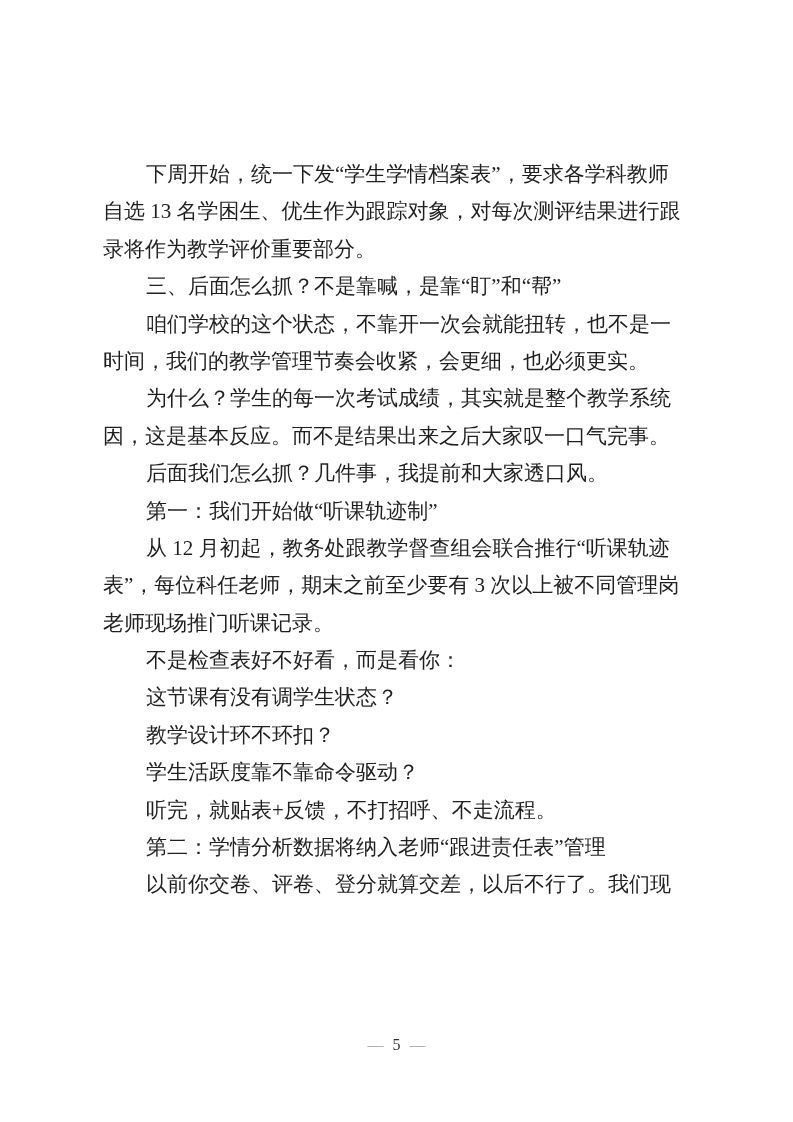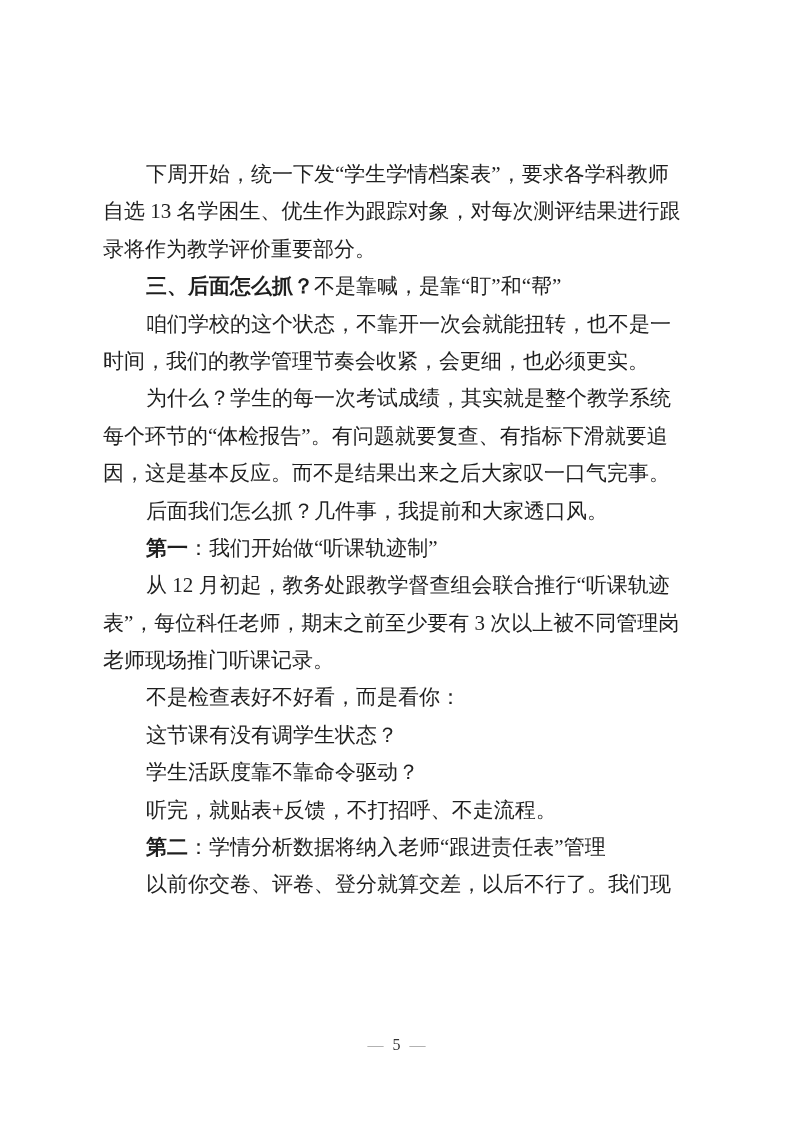--- a/index.html
+++ b/index.html
@@ -26,21 +26,21 @@
     height: 37.4px;
     line-height: 37.4px;
     font-size: 21px;
     white-space: nowrap;
     color: #1f1f1f;
   }
   .line.indent {
     padding-left: 43px;
   }
   .line .b {
-    font-weight: 700;
+    font-weight: 400;
   }
   .footer {
     position: absolute;
     left: 0;
     top: 1034px;
     width: 793px;
     text-align: center;
     font-size: 16px;
     line-height: 22px;
   }
@@ -63,33 +63,33 @@
     <div class="line indent"><span>下周开始，统一下发“学生学情档案表”，要求各学科教师</span></div>
     <div class="line"><span>自选 13 名学困生、优生作为跟踪对象，对每次测评结果进行跟</span></div>
     <div class="line"><span>录将作为教学评价重要部分。</span></div>
 
     <div class="line indent"><span class="b">三、后面怎么抓？</span><span>不是靠喊，是靠“盯”和“帮”</span></div>
 
     <div class="line indent"><span>咱们学校的这个状态，不靠开一次会就能扭转，也不是一</span></div>
     <div class="line"><span>时间，我们的教学管理节奏会收紧，会更细，也必须更实。</span></div>
 
     <div class="line indent"><span>为什么？学生的每一次考试成绩，其实就是整个教学系统</span></div>
-    <div class="line"><span>每个环节的“体检报告”。有问题就要复查、有指标下滑就要追</span></div>
     <div class="line"><span>因，这是基本反应。而不是结果出来之后大家叹一口气完事。</span></div>
 
     <div class="line indent"><span>后面我们怎么抓？几件事，我提前和大家透口风。</span></div>
 
     <div class="line indent"><span class="b">第一</span><span>：我们开始做“听课轨迹制”</span></div>
 
     <div class="line indent"><span>从 12 月初起，教务处跟教学督查组会联合推行“听课轨迹</span></div>
     <div class="line"><span>表”，每位科任老师，期末之前至少要有 3 次以上被不同管理岗</span></div>
     <div class="line"><span>老师现场推门听课记录。</span></div>
 
     <div class="line indent"><span>不是检查表好不好看，而是看你：</span></div>
     <div class="line indent"><span>这节课有没有调学生状态？</span></div>
+    <div class="line indent"><span>教学设计环不环扣？</span></div>
     <div class="line indent"><span>学生活跃度靠不靠命令驱动？</span></div>
     <div class="line indent"><span>听完，就贴表+反馈，不打招呼、不走流程。</span></div>
 
     <div class="line indent"><span class="b">第二</span><span>：学情分析数据将纳入老师“跟进责任表”管理</span></div>
 
     <div class="line indent"><span>以前你交卷、评卷、登分就算交差，以后不行了。我们现</span></div>
 
   </div>
 
   <div class="footer">

